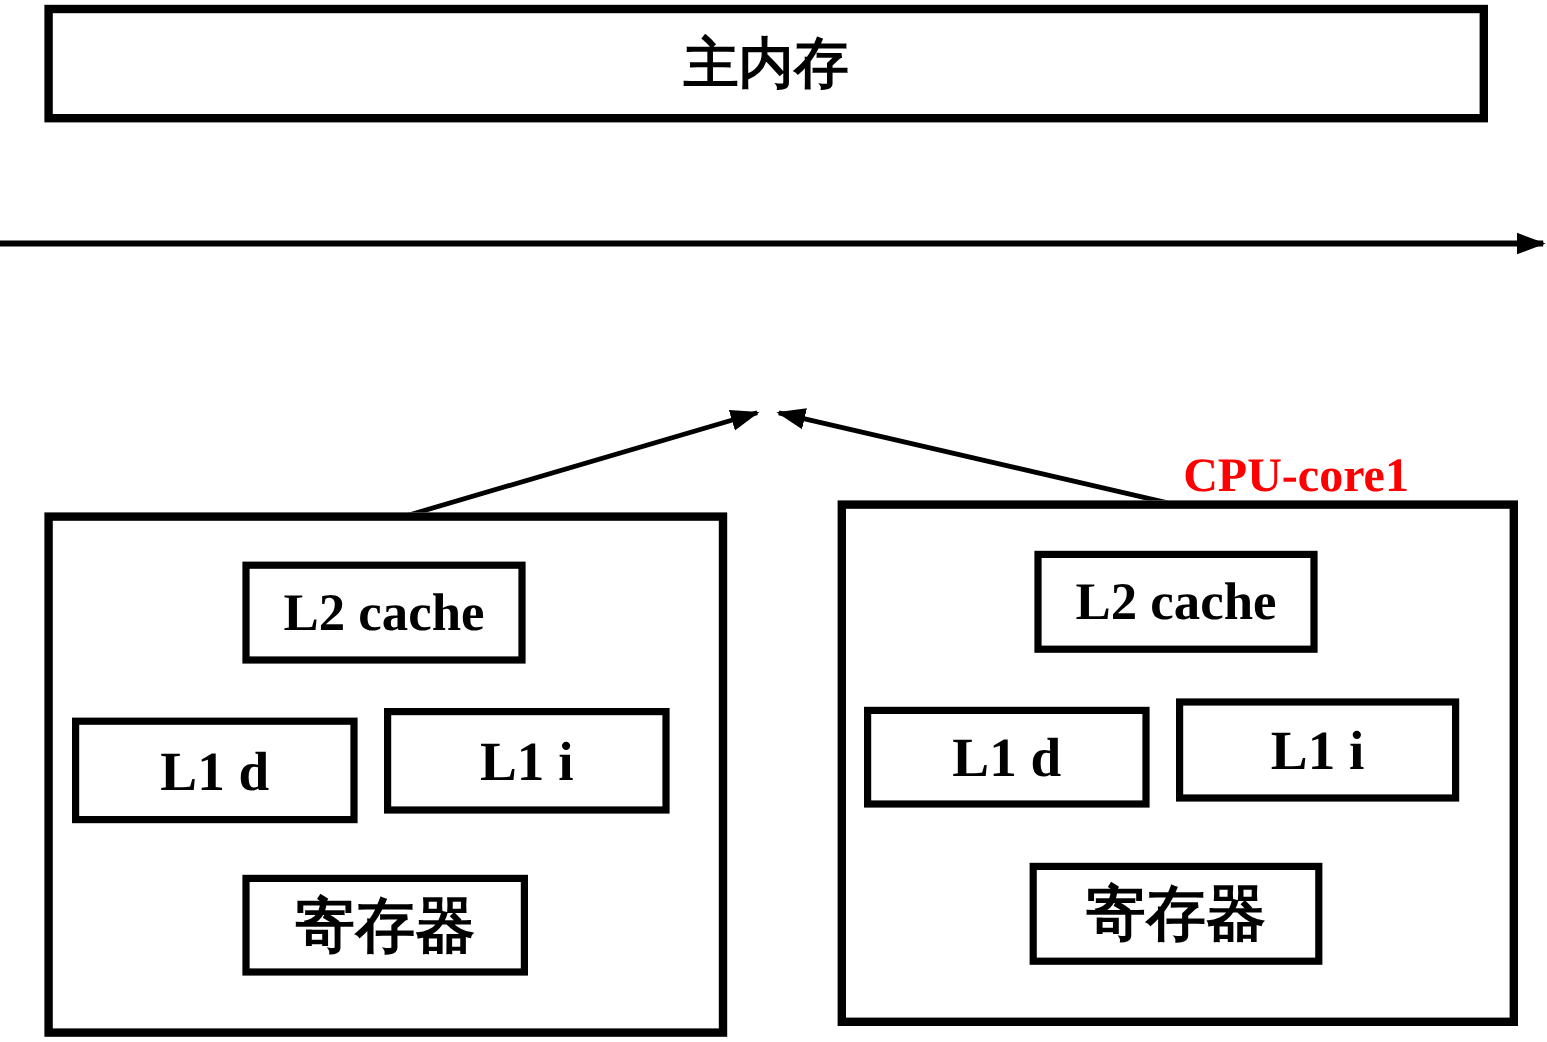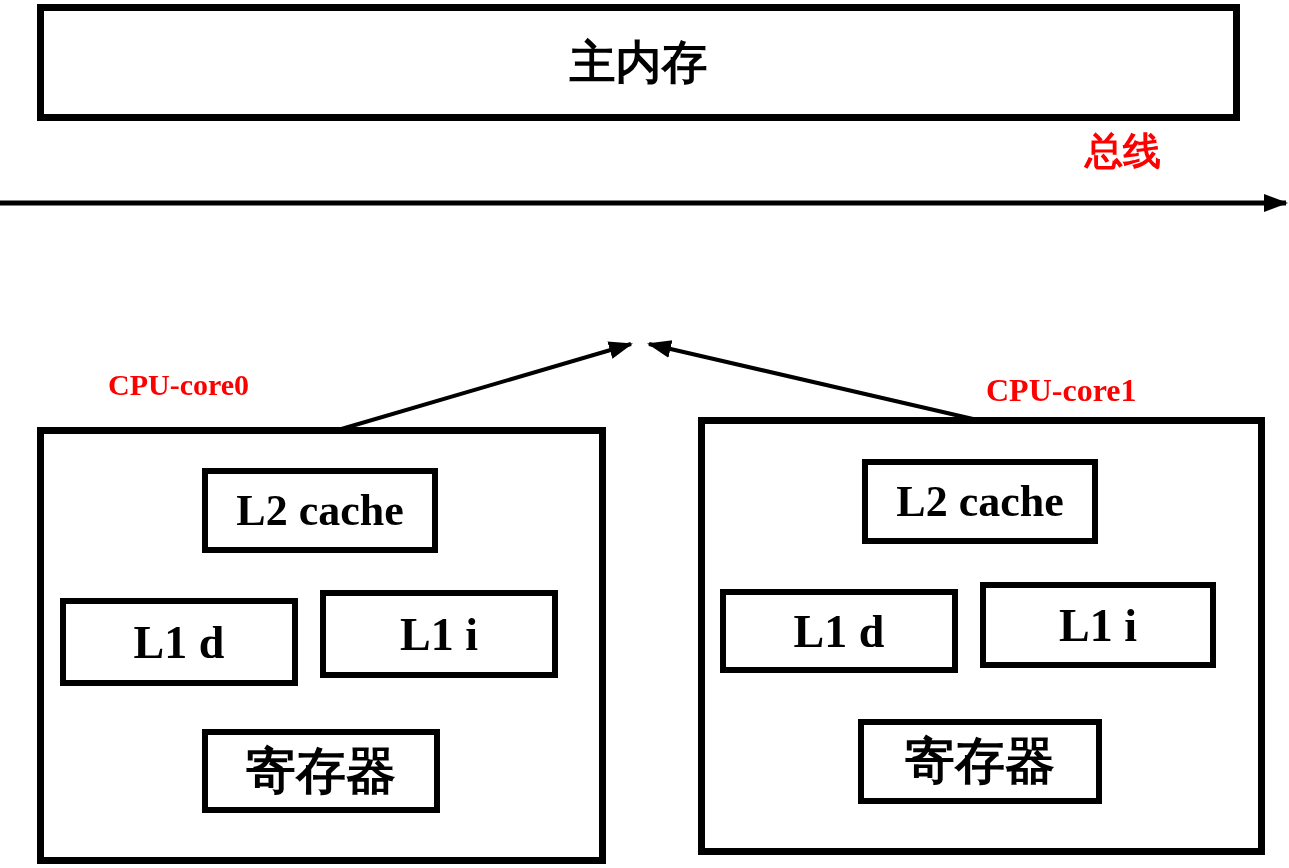--- a/index.html
+++ b/index.html
@@ -38,35 +38,35 @@
     color: #fe0000;
     white-space: nowrap;
   }
   #connectors {
     position: absolute;
     left: 0;
     top: 0;
     pointer-events: none;
   }
   
-  #main-memory { left: 37px;  top: 4px;   width: 1203px; height: 117px; font-size: 46px; }
+  #main-memory { left: 37px;  top: 4px;   width: 1203px; height: 98px; font-size: 46px; }
   #l3-cache    { left: 37px;  top: 256px; width: 1203px; height: 83px;  font-size: 44px; }
   #core0-box   { left: 37px;  top: 427px; width: 569px;  height: 437px; }
   #core1-box   { left: 698px; top: 417px; width: 567px;  height: 438px; }
   #l2-left     { left: 202px; top: 468px; width: 236px;  height: 85px;  font-size: 44px; }
   #l2-right    { left: 862px; top: 459px; width: 236px;  height: 85px;  font-size: 44px; }
   #l1d-left    { left: 60px;  top: 598px; width: 238px;  height: 88px;  font-size: 46px; }
   #l1i-left    { left: 320px; top: 590px; width: 238px;  height: 88px;  font-size: 46px; }
   #l1d-right   { left: 720px; top: 589px; width: 238px;  height: 84px;  font-size: 46px; }
   #l1i-right   { left: 980px; top: 582px; width: 236px;  height: 86px;  font-size: 46px; }
   #reg-left    { left: 202px; top: 729px; width: 238px;  height: 84px;  font-size: 50px; }
   #reg-right   { left: 858px; top: 719px; width: 244px;  height: 85px;  font-size: 50px; }
   #bus-label   { left: 1058px; top: 126px; width: 130px; font-size: 38px; text-align: center; }
   #core0-label { left: 108px; top: 368px; font-size: 30px; }
-  #core1-label { left: 986px; top: 372px; font-size: 32px; }
+  #core1-label { left: 986px; top: 372px; font-size: 40px; }
 </style>
 </head>
 <body>
 
 <div id="canvas">
 
   <svg id="connectors" width="1289" height="868" viewBox="0 0 1289 868">
     <defs>
       <marker id="mBig" markerWidth="24" markerHeight="20" refX="22" refY="10" orient="auto" markerUnits="userSpaceOnUse">
         <path d="M0,1 L24,10 L0,19 z" fill="#000000"></path>
@@ -87,24 +87,22 @@
 
     <line x1="972" y1="546" x2="846" y2="586" stroke="#000000" stroke-width="1.6" marker-end="url(#mSmall)"></line>
     <line x1="853" y1="676" x2="972" y2="717" stroke="#000000" stroke-width="1.6" marker-end="url(#mSmall)"></line>
     <line x1="1098" y1="669" x2="990" y2="717" stroke="#000000" stroke-width="1.6" marker-end="url(#mSmall)"></line>
   </svg>
 
   <div id="main-memory" class="box thick cn">
     <span>主内存</span>
   </div>
 
-  <div id="bus-label" class="label cn">总线</div>
 
 
-  <div id="core0-label" class="label en">CPU-core0</div>
   <div id="core1-label" class="label en">CPU-core1</div>
 
   <div id="core0-box" class="box thick"></div>
   <div id="l2-left" class="box en">
     <span>L2 cache</span>
   </div>
   <div id="l1d-left" class="box en">
     <span>L1 d</span>
   </div>
   <div id="l1i-left" class="box en">

